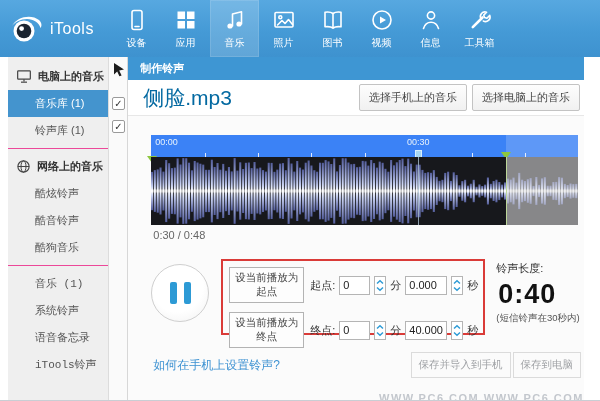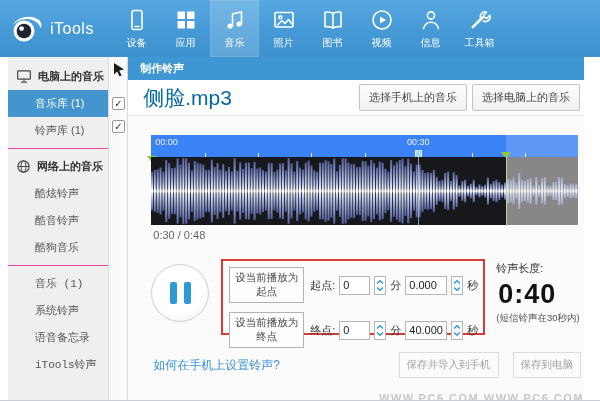--- a/index.html
+++ b/index.html
@@ -96,21 +96,21 @@
   .unit { font-size:11px; color:#333; }
   .lenpanel { margin-left:11px; width:95px; padding-top:2px; }
   .len-label { font-size:11px; color:#333; }
   .len-val { font-size:27px; font-weight:bold; color:#111; margin:3px 0 2px 2px; letter-spacing:1px; }
   .len-note { font-size:9.5px; color:#555; white-space:nowrap; }
 
   
   .footer { position:absolute; left:25px; right:3px; top:236px; display:flex;
             justify-content:space-between; align-items:center; }
   .helplink { font-size:12px; color:#3d92d2; text-decoration:none; cursor:pointer; }
-  .fbtns { display:flex; gap:14px; }
+  .fbtns { display:flex; gap:2px; }
   .fbtn { font-size:10.5px; color:#8f9296; background:#fcfcfc; border:1px solid #d6d6d6;
           padding:5px 7px; cursor:pointer; font-family:inherit; opacity:.85; }
   .wm { position:absolute; right:0; bottom:-3px; font-size:11px; font-weight:bold; color:#c3c7cd;
         letter-spacing:1.5px; white-space:nowrap; }
   svg { display:block; }
 </style>
 </head>
 <body>
 
 <div class="app">

